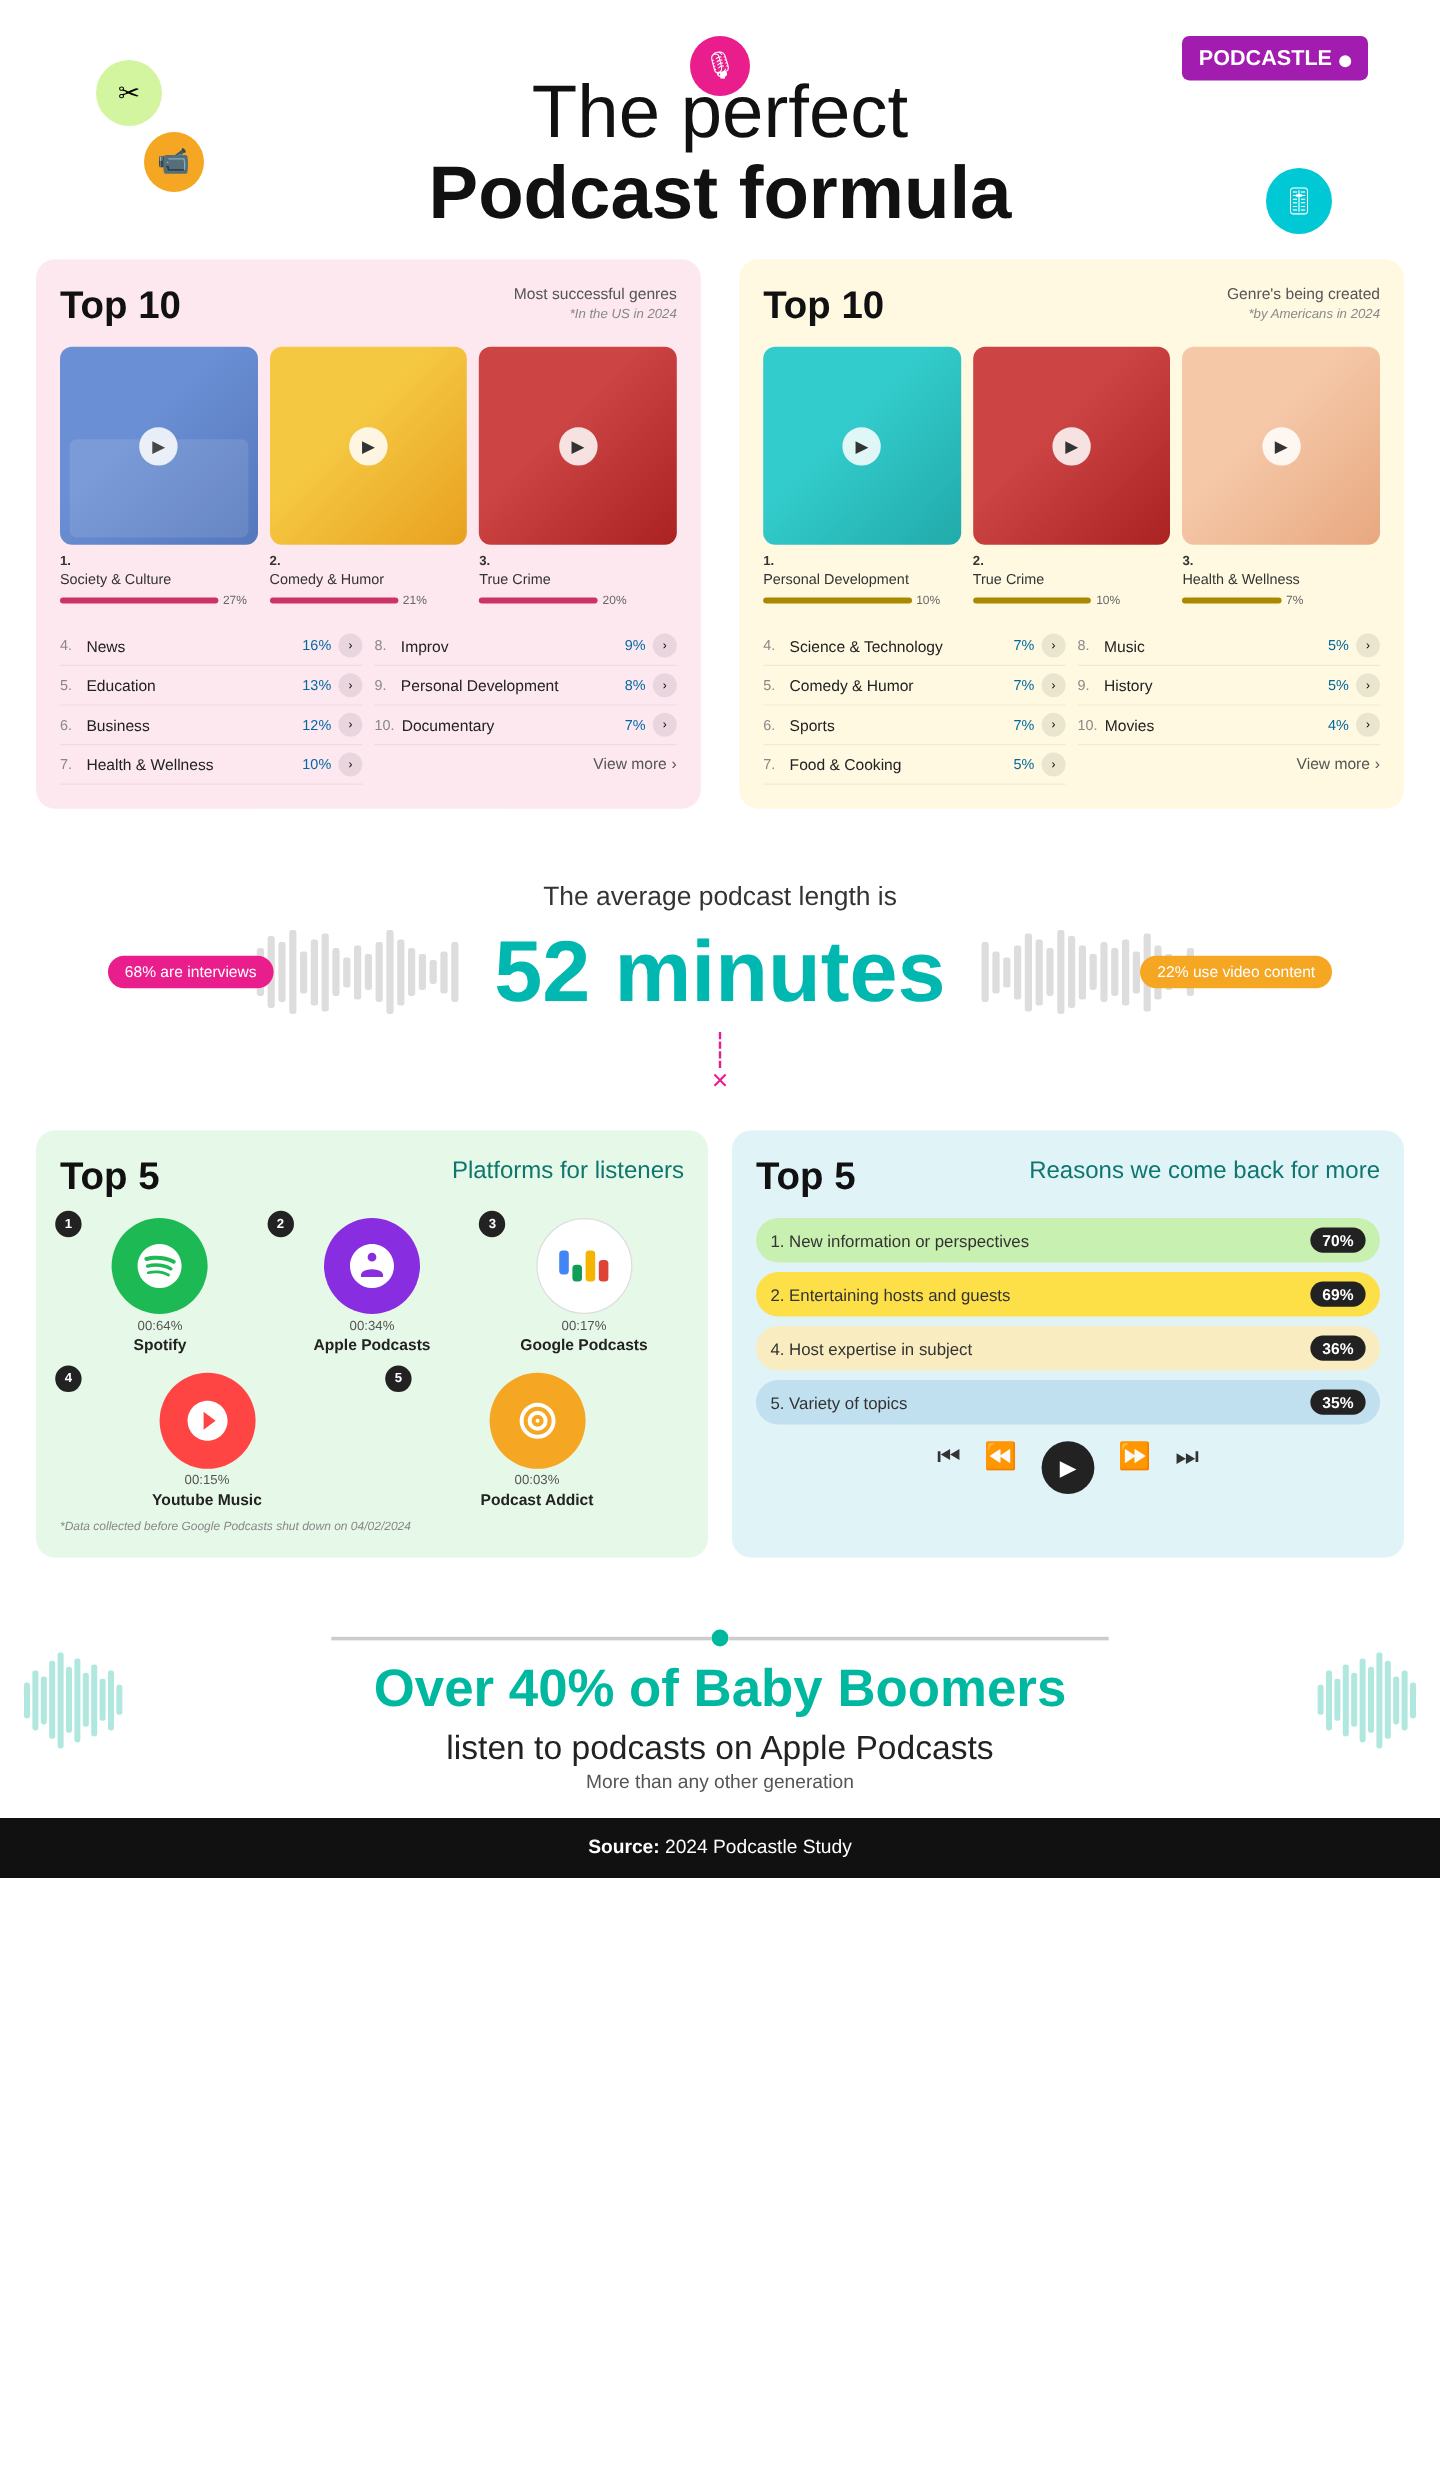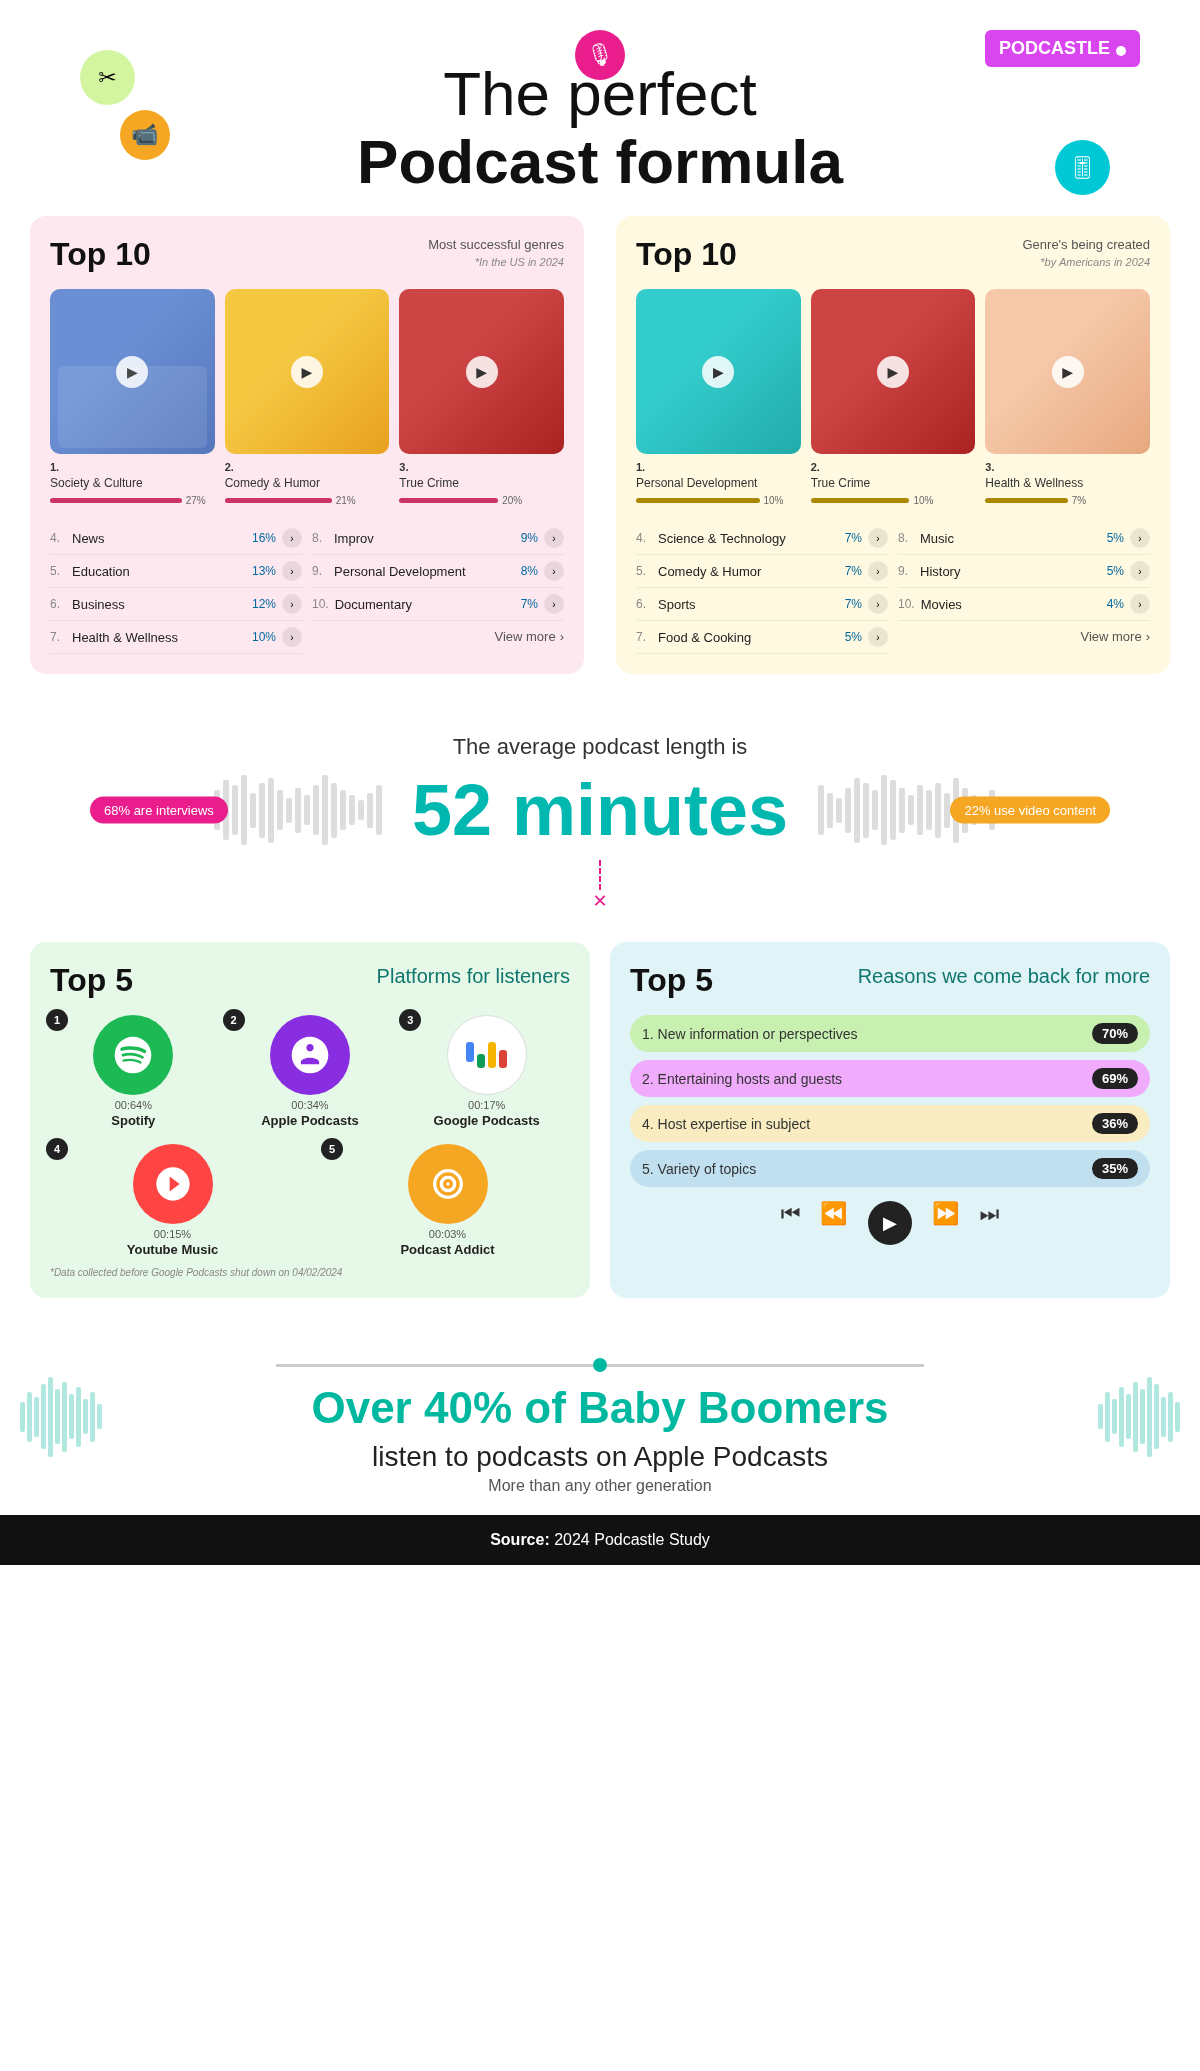--- a/index.html
+++ b/index.html
@@ -24,21 +24,21 @@
       line-height: 1.1;
     }
     .header-title strong {
       font-weight: 900;
       display: block;
     }
     .logo-box {
       position: absolute;
       top: 30px;
       right: 60px;
-      background: #d946ef;
+      background: #a21caf;
       color: #fff;
       font-size: 18px;
       font-weight: 900;
       padding: 8px 14px;
       border-radius: 6px;
       display: flex;
       align-items: center;
       gap: 6px;
     }
     .logo-chat-bubble {
@@ -923,21 +923,21 @@
         <div class="top5-subtitle">Reasons we come back for more</div>
       </div>
 
       <div class="reason-bar-item" style="background:#c8f0b0;">
         <span class="reason-label">
           <span>1.</span>
           <span>New information or perspectives</span>
         </span>
         <span class="reason-pct-badge">70%</span>
       </div>
-      <div class="reason-bar-item" style="background:#f0abfc;">
+      <div class="reason-bar-item" style="background:#fde047;">
         <span class="reason-label">
           <span>2.</span>
           <span>Entertaining hosts and guests</span>
         </span>
         <span class="reason-pct-badge">69%</span>
       </div>
       <div class="reason-bar-item" style="background:#f8ecc0;">
         <span class="reason-label">
           <span>4.</span>
           <span>Host expertise in subject</span>

